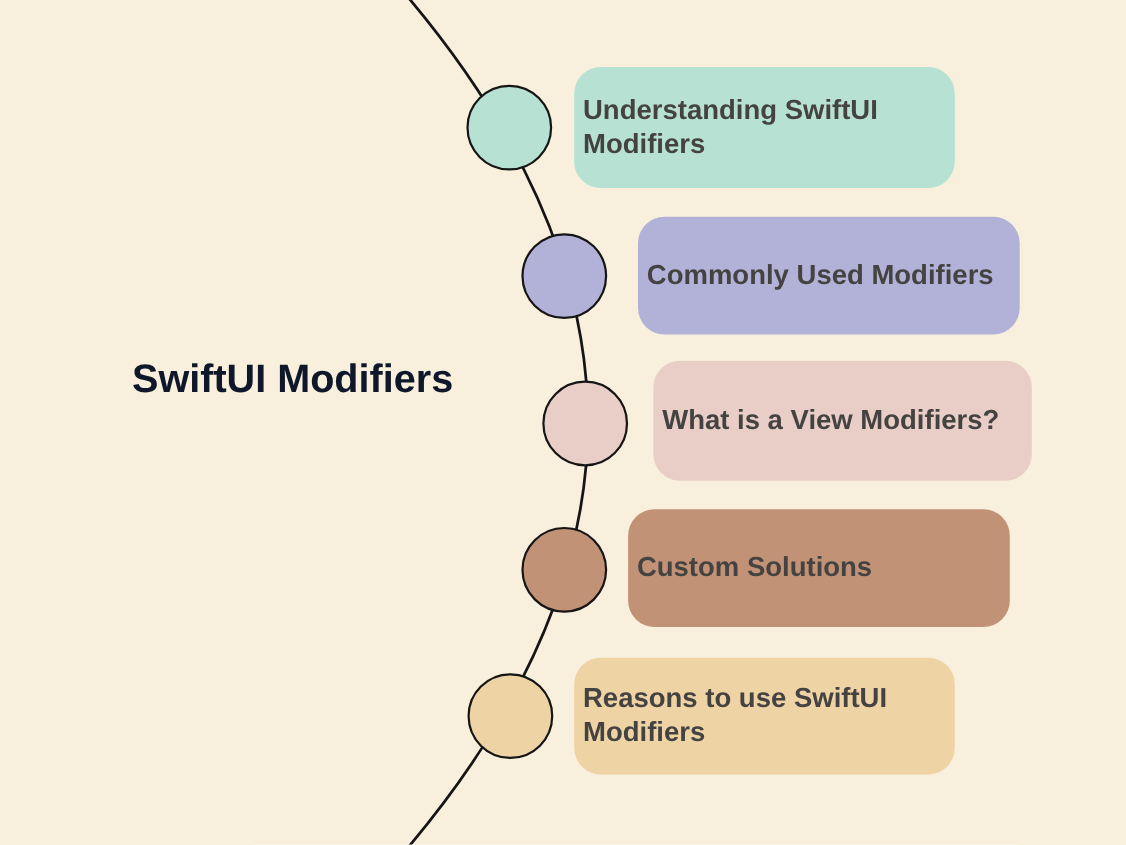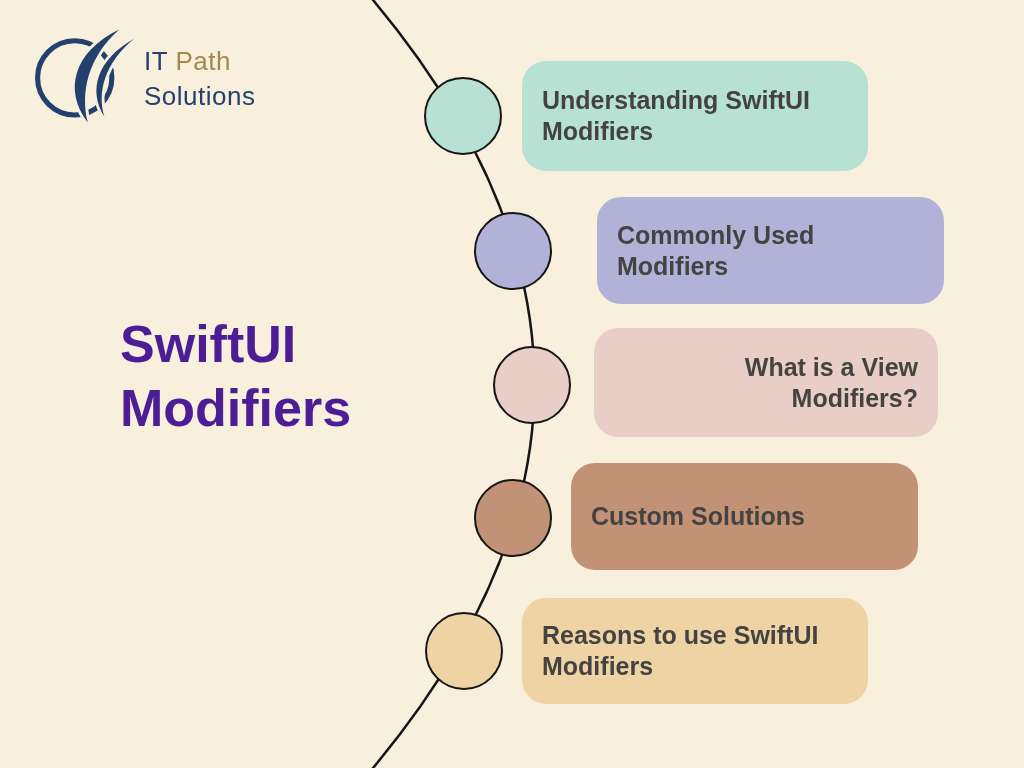--- a/index.html
+++ b/index.html
@@ -39,24 +39,24 @@
     margin-top: 6px;
   }
   .navy { color: #23406e; }
   .gold { color: #a3894a; }
 
   
   .page-title {
     position: absolute;
     left: 120px; top: 312px;
     width: 330px;
-    font-size: 52px;
+    font-size: 36px;
     line-height: 64px;
     font-weight: bold;
-    color: #4c1d95;
+    color: #0f172a;
     letter-spacing: 0px;
     z-index: 2;
   }
 
   
   .node {
     position: absolute;
     width: 78px; height: 78px;
     border: 2.5px solid #151515;
     border-radius: 50%;
@@ -67,59 +67,44 @@
   .node-3 { left: 493px; top: 346px; }
   .node-4 { left: 474px; top: 479px; }
   .node-5 { left: 425px; top: 612px; }
 
   
   .card {
     position: absolute;
     border-radius: 24px;
     display: flex;
     align-items: center;
-    padding: 0 20px 0 20px;
+    padding: 0 20px 0 8px;
     z-index: 2;
   }
   .card-label {
     font-size: 25px;
     line-height: 31px;
     font-weight: bold;
     color: #454341;
   }
   .card-1 { left: 522px; top: 61px;  width: 346px; height: 110px; }
-  .card-2 { left: 597px; top: 197px; width: 347px; height: 107px; }
+  .card-2 { left: 580px; top: 197px; width: 347px; height: 107px; }
   .card-3 { left: 594px; top: 328px; width: 344px; height: 109px; text-align: right; }
   .card-4 { left: 571px; top: 463px; width: 347px; height: 107px; }
   .card-5 { left: 522px; top: 598px; width: 346px; height: 106px; }
 </style>
 </head>
 <body>
 
 <div class="stage">
 
   <svg class="curve-svg" viewBox="0 0 1024 768" xmlns="http://www.w3.org/2000/svg" aria-hidden="true">
     <path d="M 368 -6 C 590 256 590 512 368 774" fill="none" stroke="#151515" stroke-width="2.5"></path>
   </svg>
 
-  <div class="logo">
-    <svg class="logo-icon-svg" viewBox="0 0 112 100" xmlns="http://www.w3.org/2000/svg" aria-hidden="true">
-      <circle cx="46" cy="52" r="40" fill="none" stroke="#23406e" stroke-width="5.5"></circle>
-
-      <path d="M 60 100 C 34 66 44 24 94 0 C 60 30 52 68 60 100 Z" fill="#f8f0dd" stroke="#f8f0dd" stroke-width="6"></path>
-      <path d="M 78 94 C 60 66 70 32 110 10 C 78 36 70 68 78 94 Z" fill="#f8f0dd" stroke="#f8f0dd" stroke-width="6"></path>
-
-      <path d="M 60 100 C 34 66 44 24 94 0 C 60 30 52 68 60 100 Z" fill="#23406e"></path>
-      <path d="M 78 94 C 60 66 70 32 110 10 C 78 36 70 68 78 94 Z" fill="#23406e"></path>
-    </svg>
-    <div class="logo-text">
-      <div><span class="navy">IT</span> <span class="gold">Path</span></div>
-      <div class="navy">Solutions</div>
-    </div>
-  </div>
 
   <h1 class="page-title">SwiftUI Modifiers</h1>
 
   <div class="node node-1" style="background-color: rgb(183, 226, 211);"></div>
   <div class="node node-2" style="background-color: rgb(178, 177, 215);"></div>
   <div class="node node-3" style="background-color: rgb(232, 206, 198);"></div>
   <div class="node node-4" style="background-color: rgb(194, 146, 118);"></div>
   <div class="node node-5" style="background-color: rgb(238, 211, 165);"></div>
 
   <div class="card card-1" style="background-color: rgb(183, 226, 211);">

